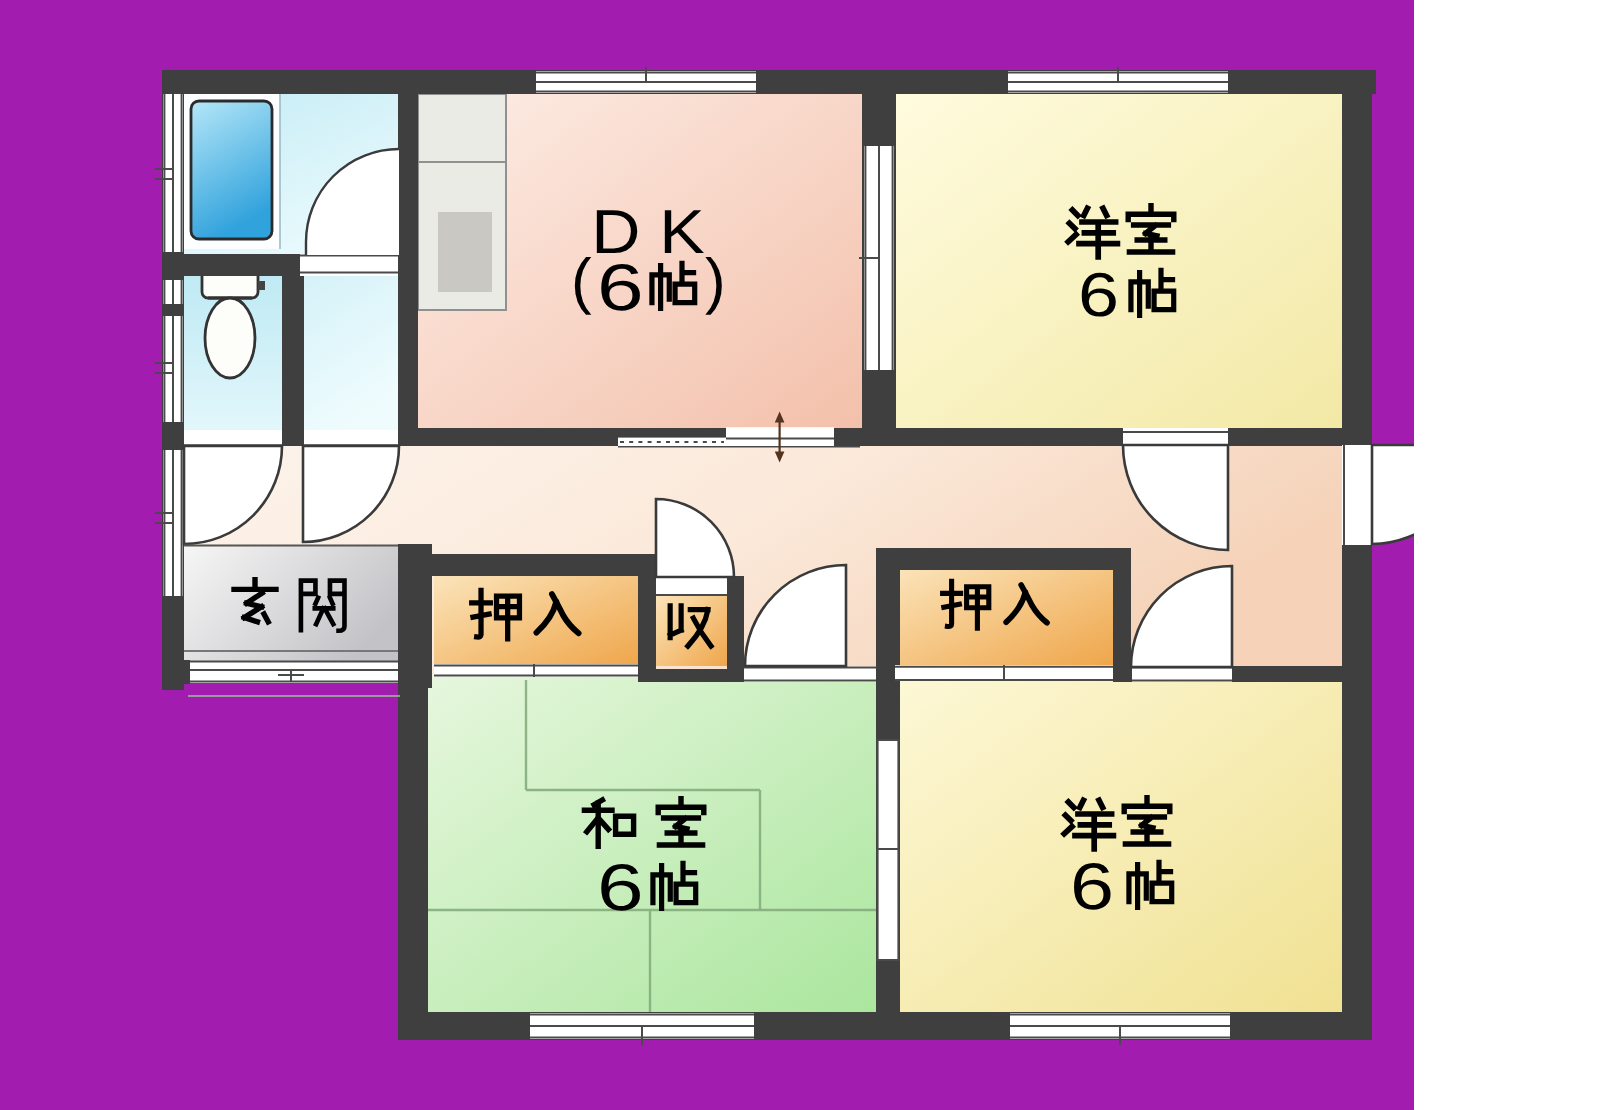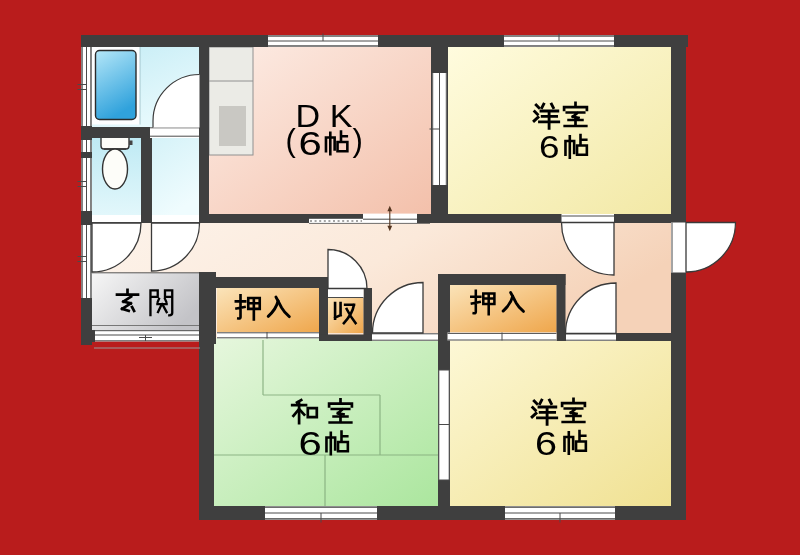--- a/index.html
+++ b/index.html
@@ -1,16 +1,16 @@
 <!DOCTYPE html>
 <html><head>
 <meta charset="utf-8">
 <style>
   html,body{margin:0;padding:0;background:#fff;}
-  #stage{position:relative;width:800px;height:555px;background:#b91c1c;overflow:hidden;
+  #stage{position:relative;width:707px;height:555px;background:#a21caf;overflow:hidden;
          font-family:"Liberation Sans",sans-serif;}
   svg{display:block;}
 </style>
 </head>
 <body>
 <div id="stage">
 <svg width="800" height="555" viewBox="0 0 800 555">
 <defs>
   <linearGradient id="gDK" x1="0" y1="0" x2="1" y2="1">
     <stop offset="0" stop-color="#fdeee7"></stop>

